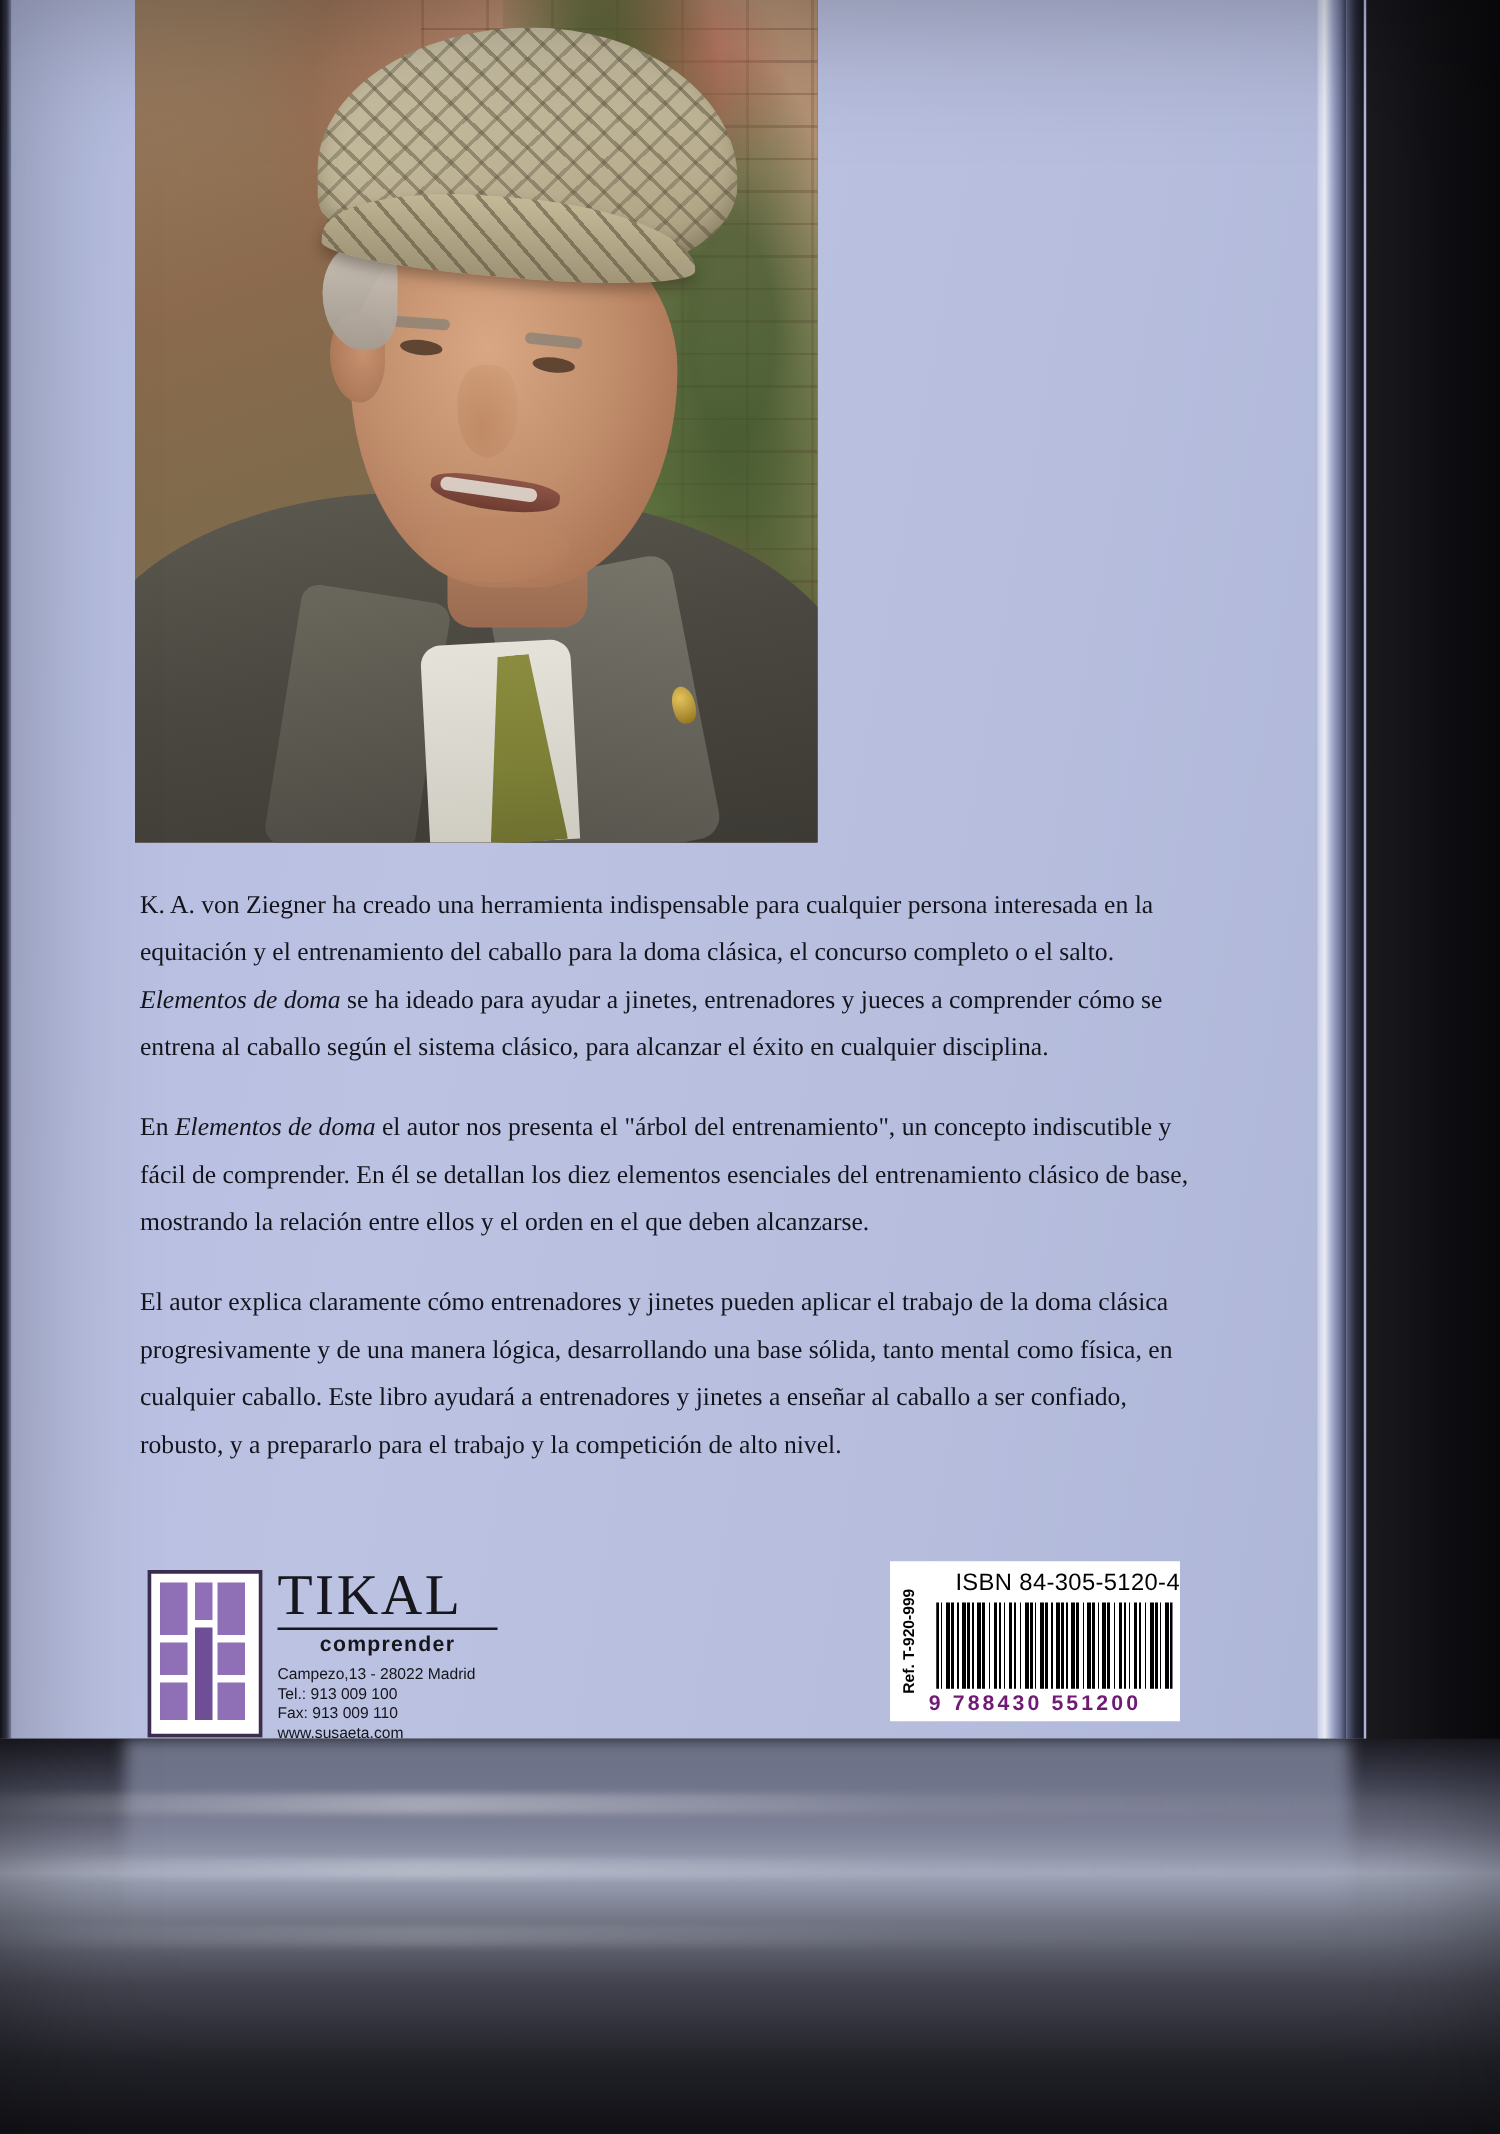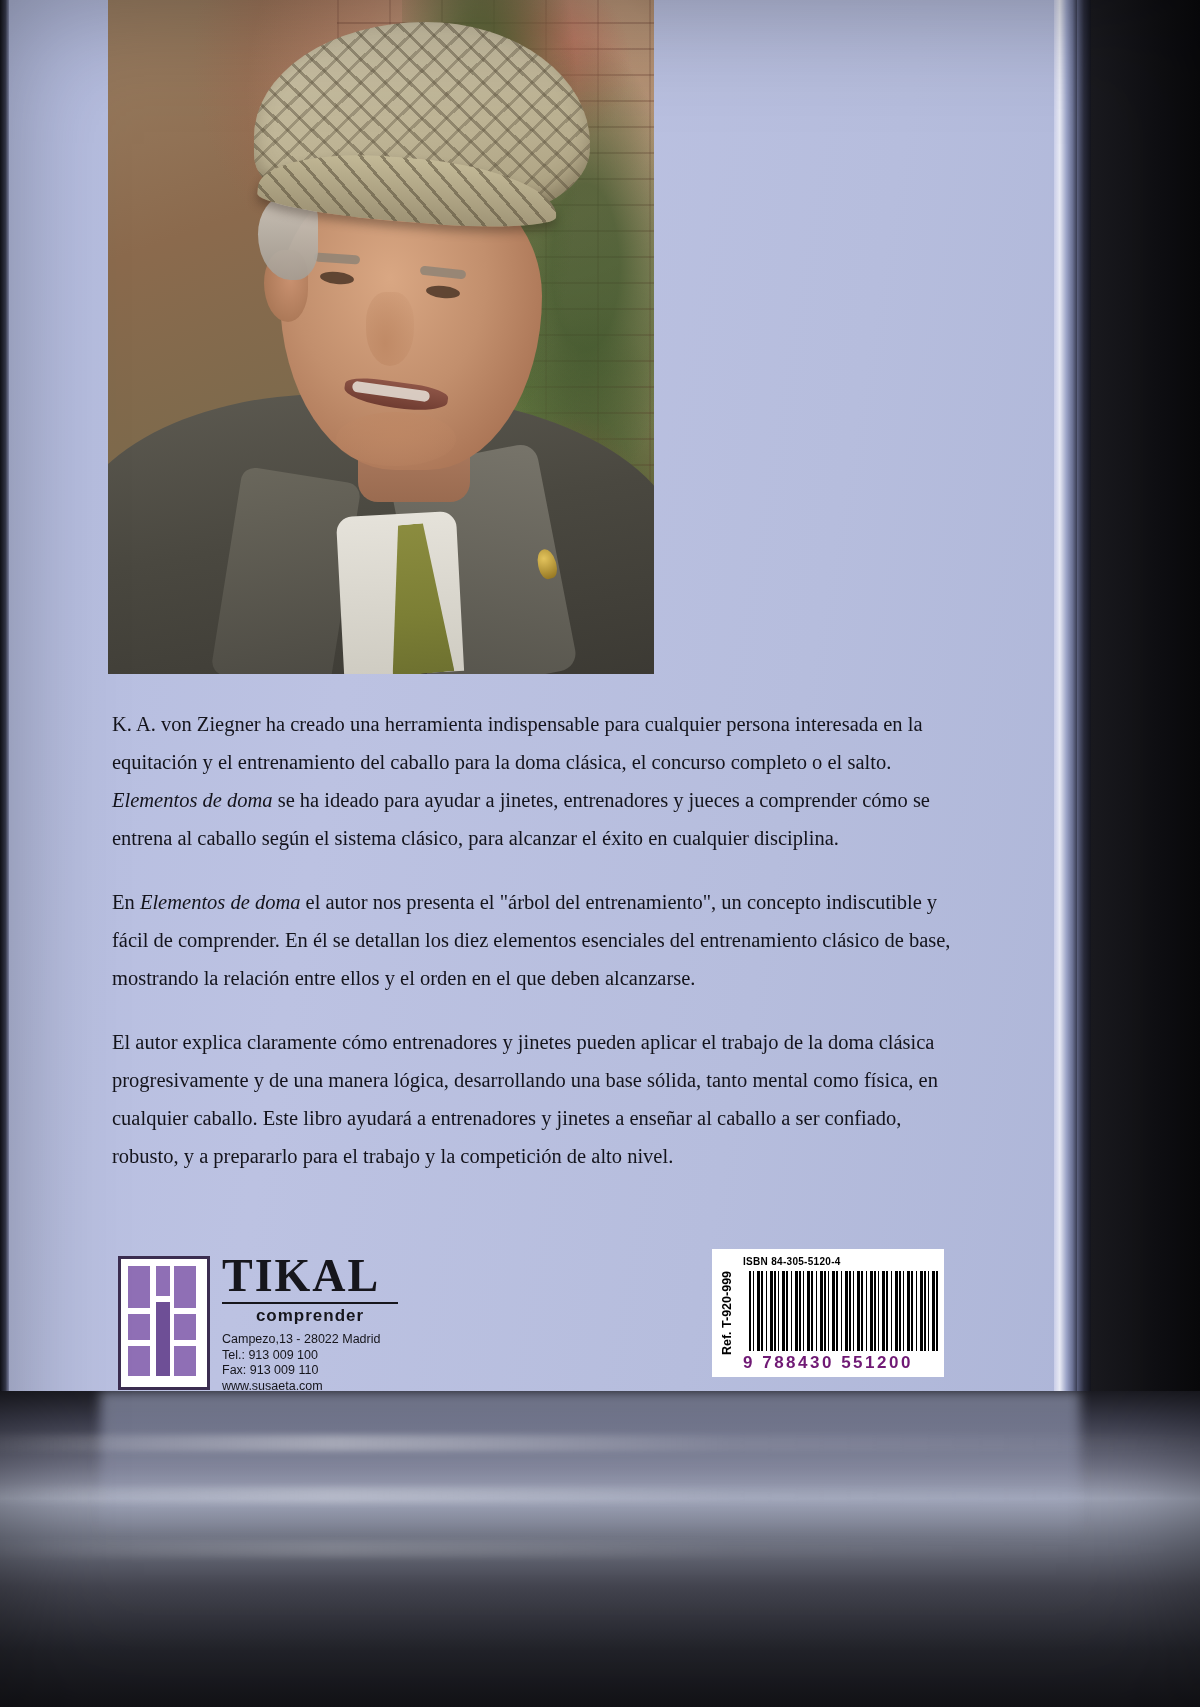--- a/index.html
+++ b/index.html
@@ -18,20 +18,21 @@
 
   
   .cover {
     position: absolute;
     left: 0;
     top: 0;
     width: 1077px;
     height: 1391px;
     background: #b9bfe0;
     background: linear-gradient(100deg, #b4bcdf 0%, #bcc2e2 35%, #b6bddd 70%, #aeb6d8 100%);
+    padding-left: 16px;
   }
   
   .spine-edge {
     position: absolute;
     left: 0;
     top: 0;
     width: 9px;
     height: 1391px;
     background: linear-gradient(90deg, #12131a 0%, #3b3e52 60%, #8c93b8 100%);
   }
@@ -278,21 +279,21 @@
     border: 3px solid #3b2d50;
     background: #ffffff;
   }
   .wordmark {
     position: absolute;
     left: 104px; top: 0;
     width: 300px;
   }
   .tikal {
     font-family: "Liberation Serif", serif;
-    font-weight: bold;
+    font-weight: normal;
     font-size: 46px;
     letter-spacing: 2px;
     color: #16161c;
     line-height: 48px;
   }
   .ediciones {
     font-family: "Liberation Sans", sans-serif;
     font-weight: bold;
     font-size: 17px;
     letter-spacing: 1px;
@@ -336,24 +337,24 @@
     font-size: 12.5px;
     font-weight: bold;
     color: #000;
   }
   .isbn-right {
     flex: 1;
     display: flex;
     flex-direction: column;
   }
   .isbn-text {
-    text-align: left;
+    text-align: right;
     font-family: "Liberation Sans", sans-serif;
-    font-size: 10px;
-    font-weight: bold;
+    font-size: 19px;
+    font-weight: normal;
     color: #000;
     padding: 7px 0 4px;
     letter-spacing: .3px;
   }
   .barcode {
     flex: 1;
     margin: 0 6px 2px 6px;
     background-color: #fff;
     background-image:
       repeating-linear-gradient(90deg,

